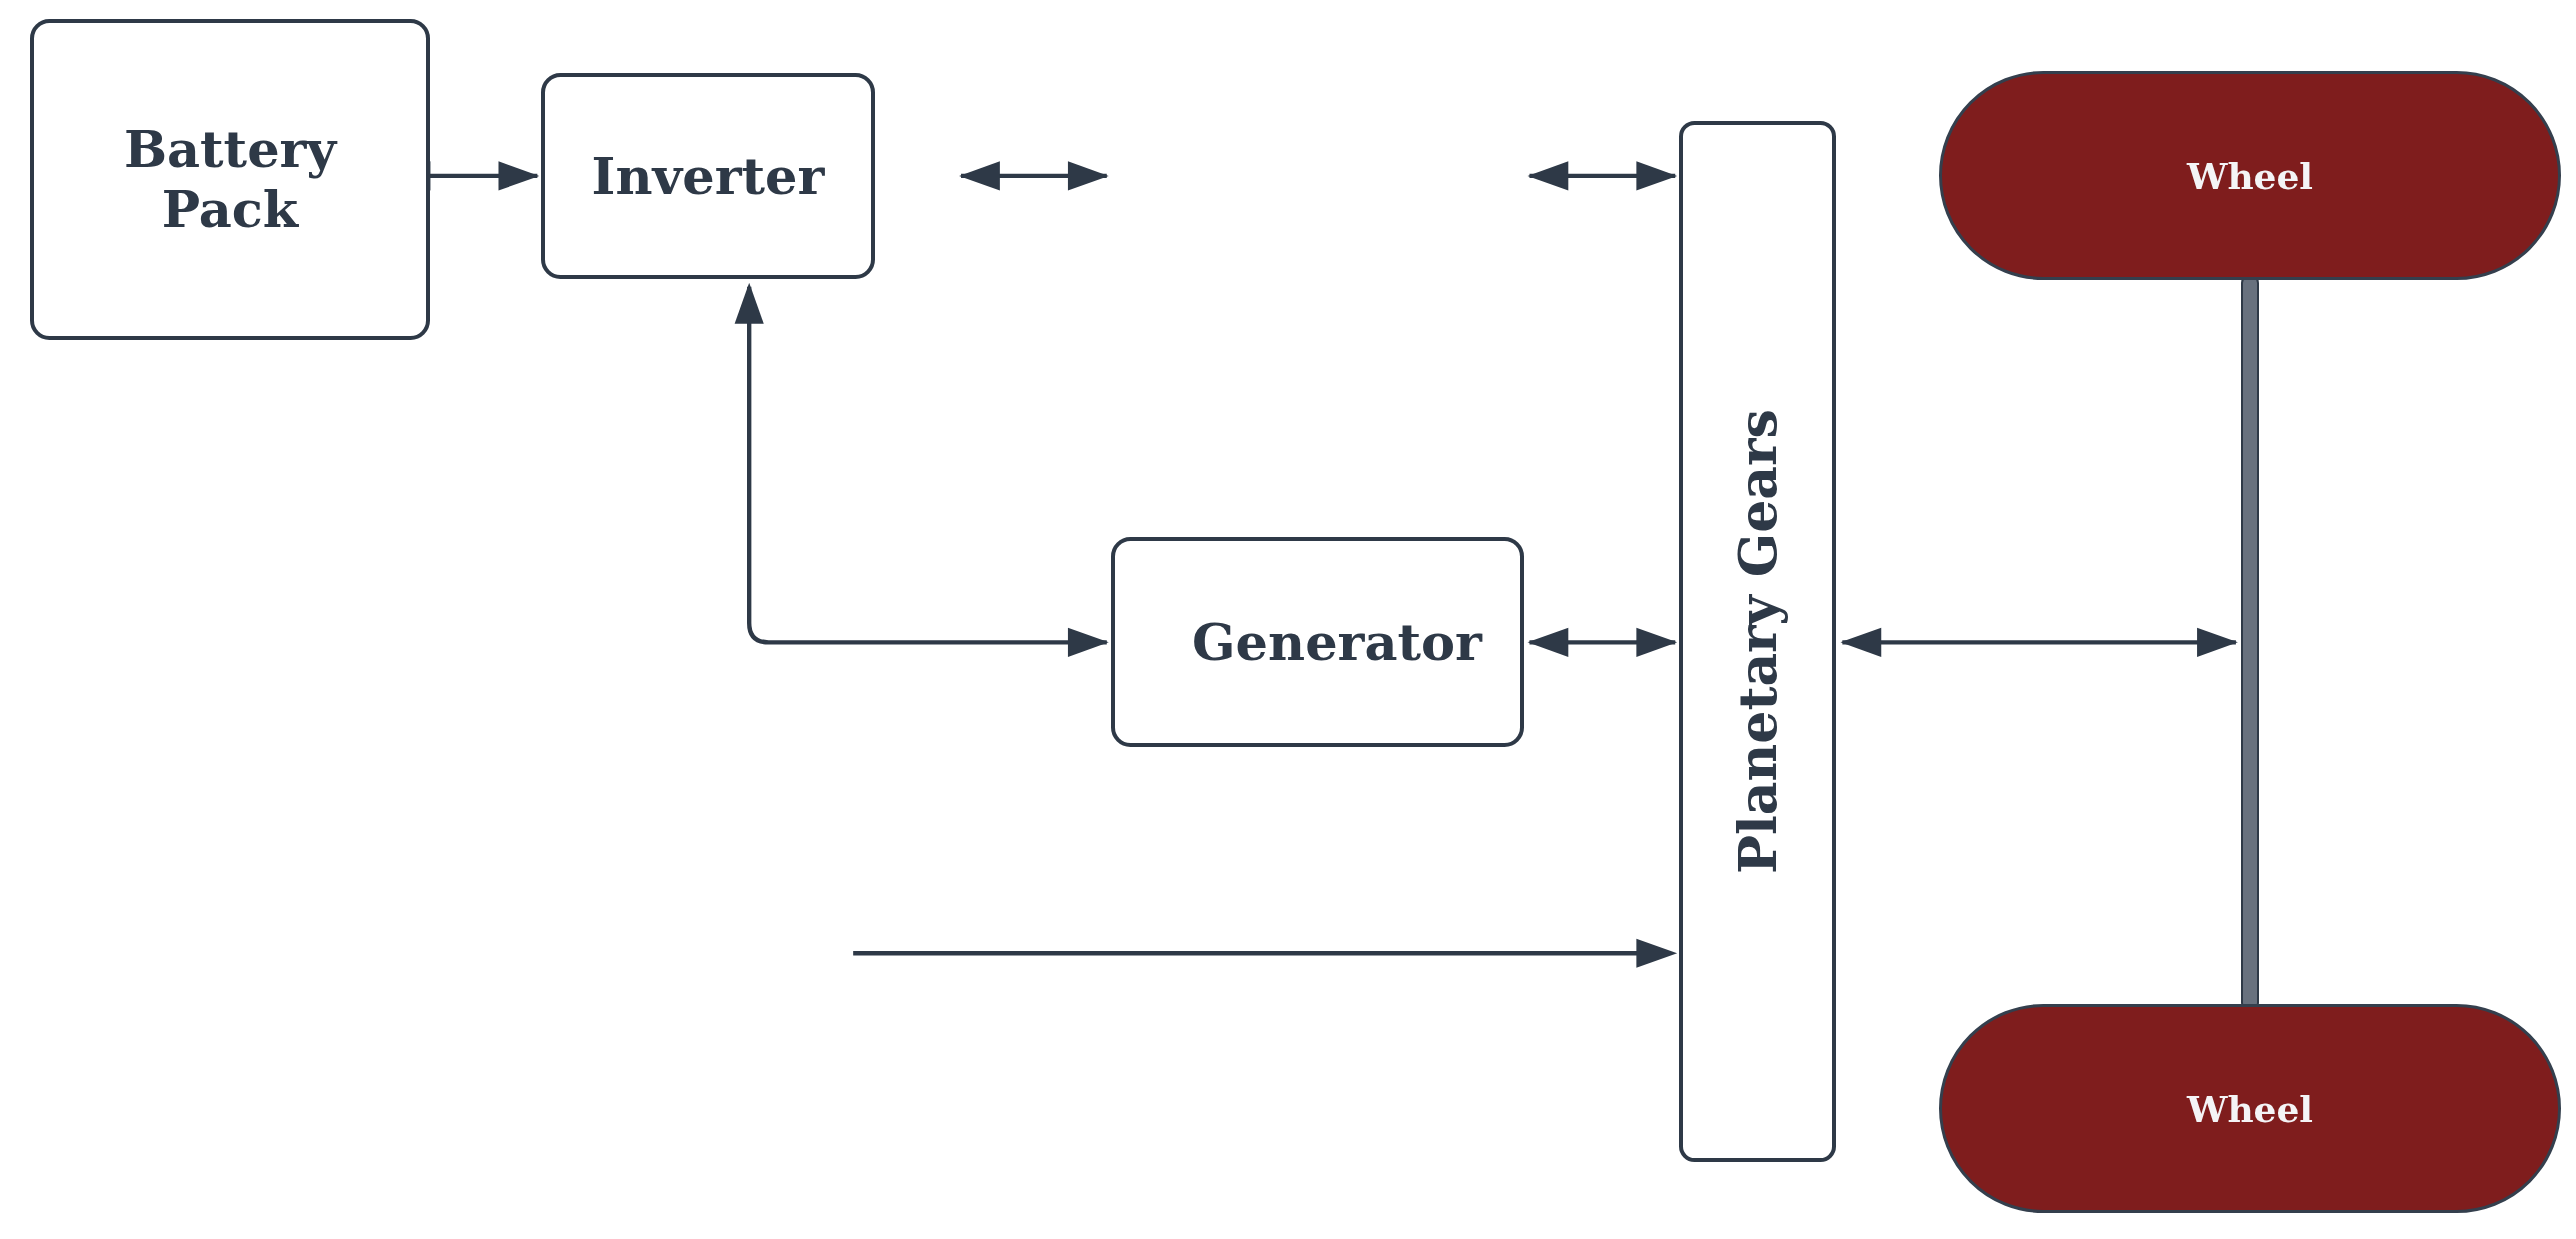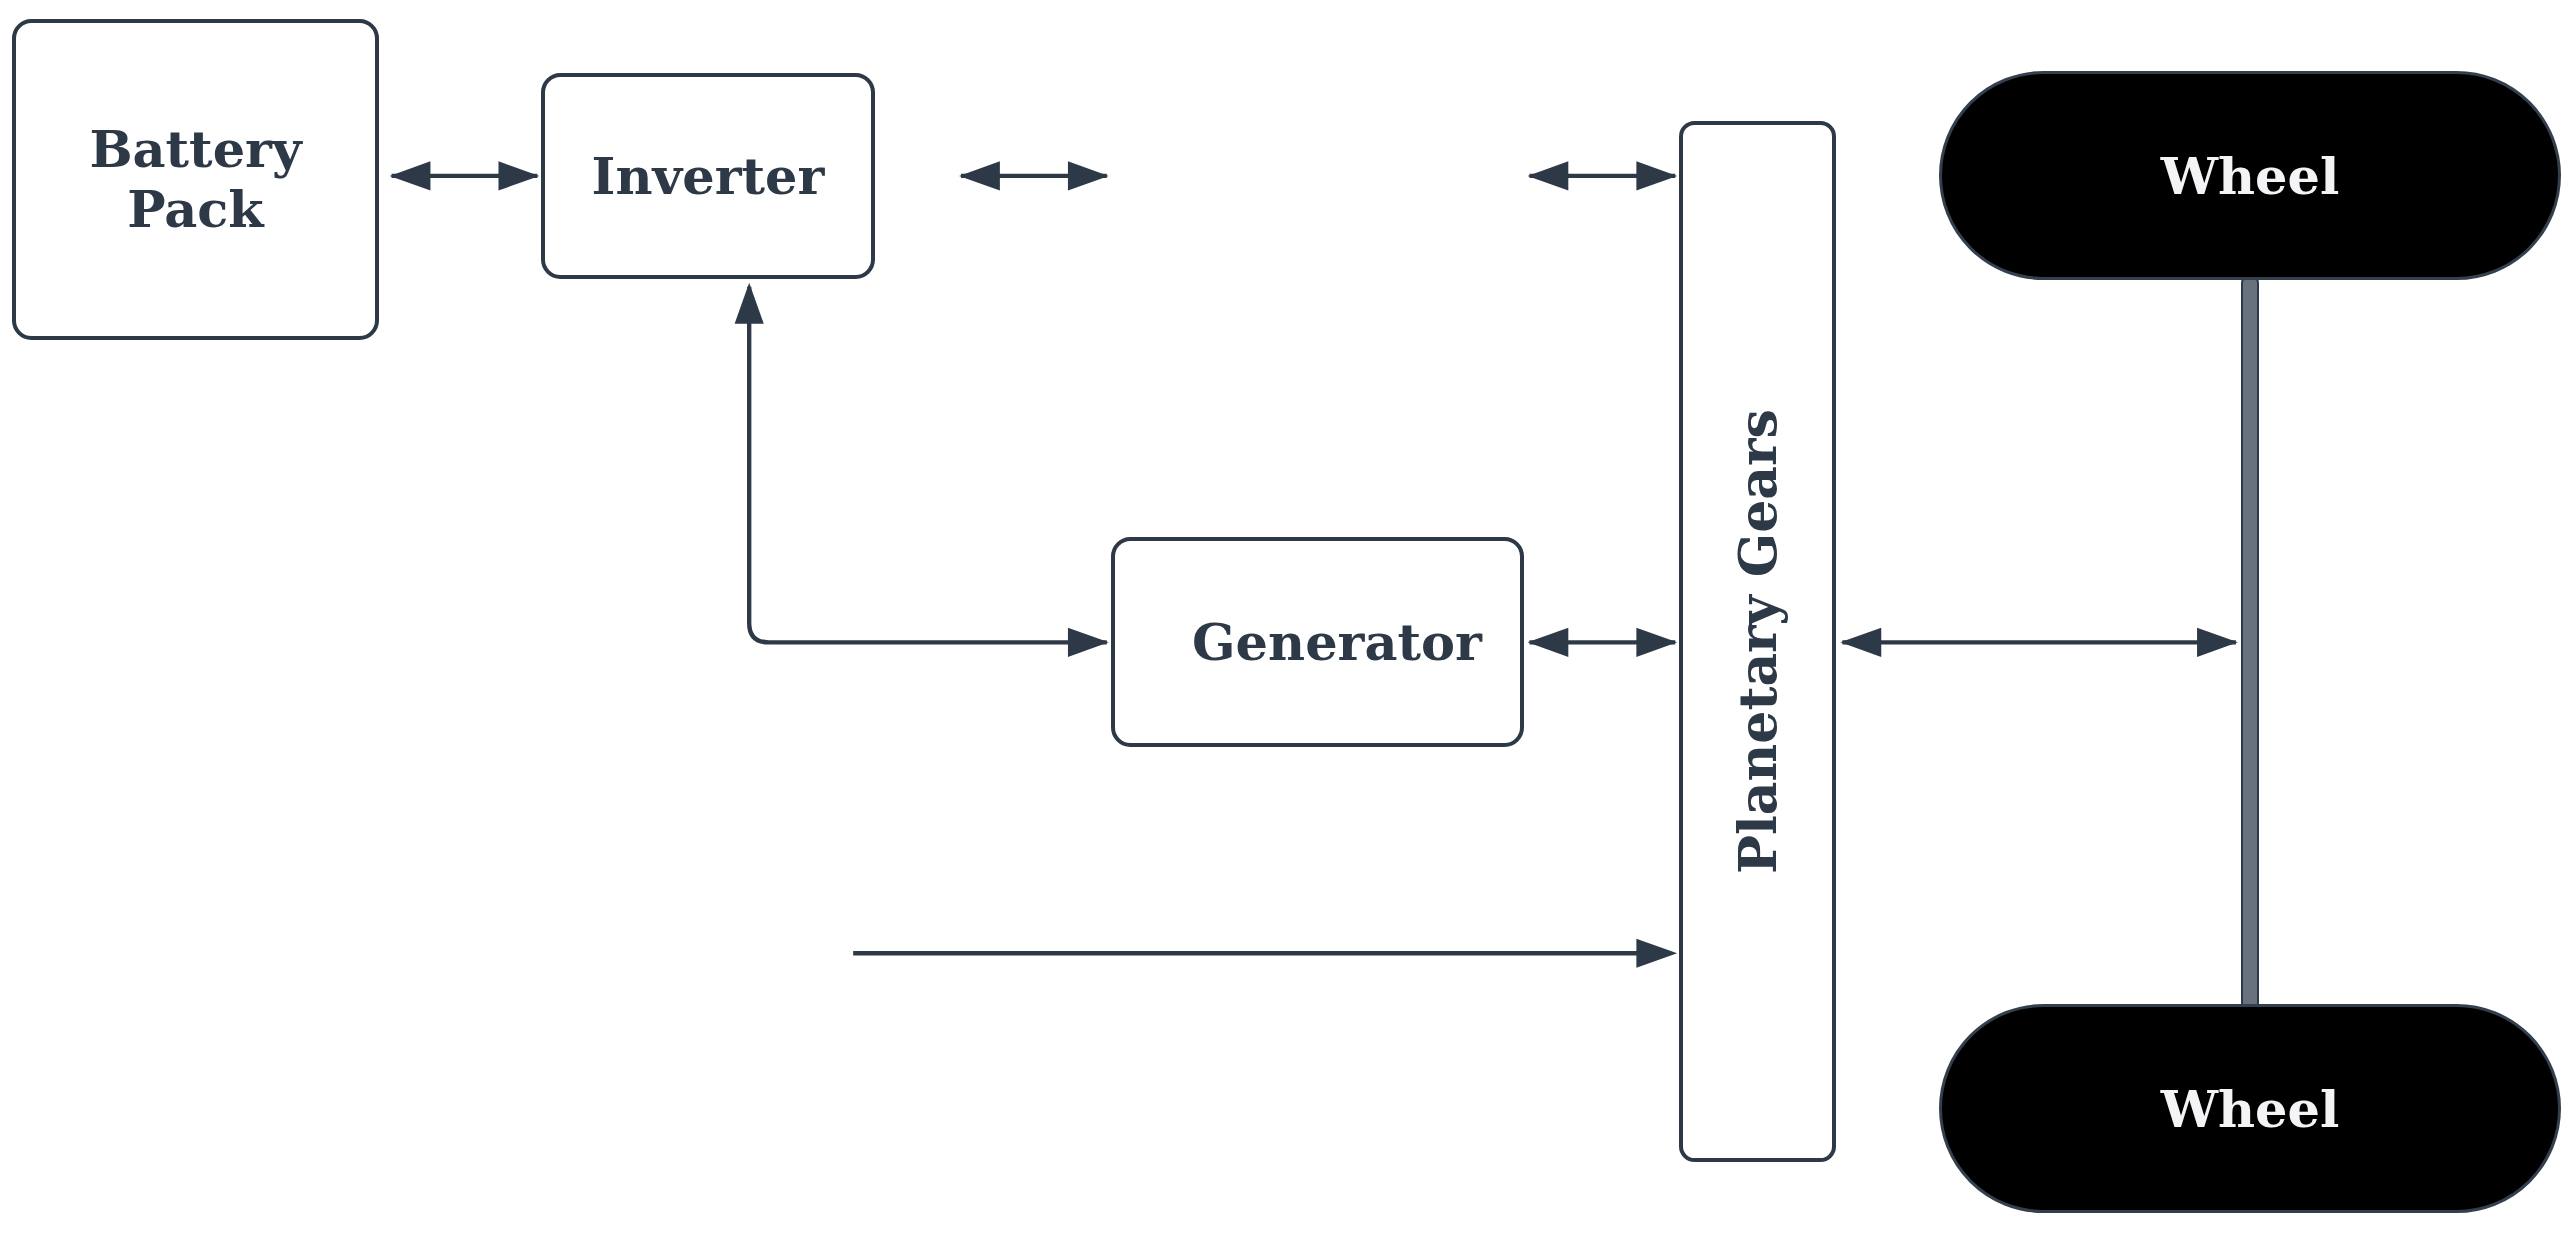--- a/index.html
+++ b/index.html
@@ -25,43 +25,43 @@
     align-items: center;
     justify-content: center;
     text-align: center;
     color: #2e3947;
     font-weight: bold;
     font-size: 51px;
     line-height: 1.18;
     white-space: pre-line;
     z-index: 3;
   }
-  .node--battery   { left: 12px;   top: 18.5px;   width: 367px; height: 321px; }
+  .node--battery   { left: 30px;   top: 18.5px;   width: 400px; height: 321px; }
   .node--inverter  { left: 541px;  top: 73px;   width: 334px; height: 206px; align-items: center; }
   .node--motor     { left: 1111px; top: 73px;   width: 413px; height: 206px; }
   .node--generator { left: 1111px; top: 537px;  width: 413px; height: 210px; padding-left: 39px; }
   .node--ice       { left: 23px;   top: 852px;  width: 829px; height: 202px; }
   .node--planetary { left: 1679px; top: 121px;  width: 157px; height: 1041px; border-radius: 15.5px; }
   .node--planetary .vlabel {
     transform: rotate(-90deg);
     white-space: nowrap;
     font-size: 52px;
   }
   .wheel {
     position: absolute;
     box-sizing: border-box;
-    background: #000000;
+    background: #7f1d1d;
     border: 3.9px solid #343f4d;
     border-radius: 194px;
     display: flex;
     align-items: center;
     justify-content: center;
     color: #f4f4f6;
     font-weight: bold;
-    font-size: 51px;
+    font-size: 36px;
     z-index: 3;
   }
   .wheel--top    { left: 1939px; top: 71px;   width: 622px; height: 209px; }
   .wheel--bottom { left: 1939px; top: 1004px; width: 622px; height: 209px; }
   .axle {
     position: absolute;
     box-sizing: border-box;
     left: 2241px;
     top: 274px;
     width: 17.5px;

